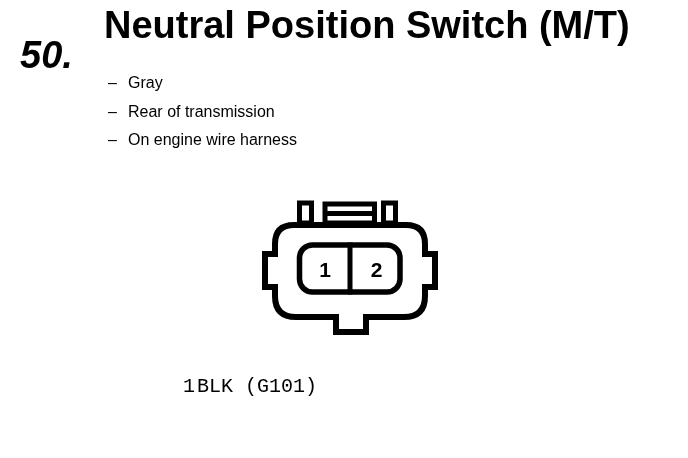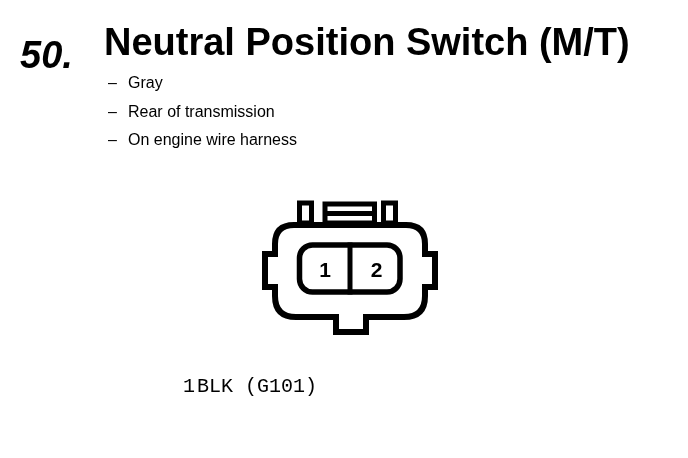--- a/index.html
+++ b/index.html
@@ -6,21 +6,21 @@
   .page{
     position:relative;width:688px;height:458px;overflow:hidden;
     background:#ffffff;color:#000000;
     font-family:"Liberation Sans",sans-serif;
   }
   .hdr-num{
     position:absolute;left:20px;top:36px;
     font-size:38px;font-weight:bold;line-height:38px;white-space:nowrap;font-style:italic;
   }
   .hdr-title{
-    position:absolute;left:104px;top:23px;
+    position:absolute;left:104px;top:6px;
     font-size:38px;font-weight:bold;line-height:38px;white-space:nowrap;
   }
   .details{
     position:absolute;left:108px;top:69px;
     font-size:16px;line-height:28.5px;
   }
   .details .dash{display:inline-block;width:20px;}
   .connector{position:absolute;left:255px;top:196px;}
   .connector text{font-family:"Liberation Sans",sans-serif;}
   .pinout{

